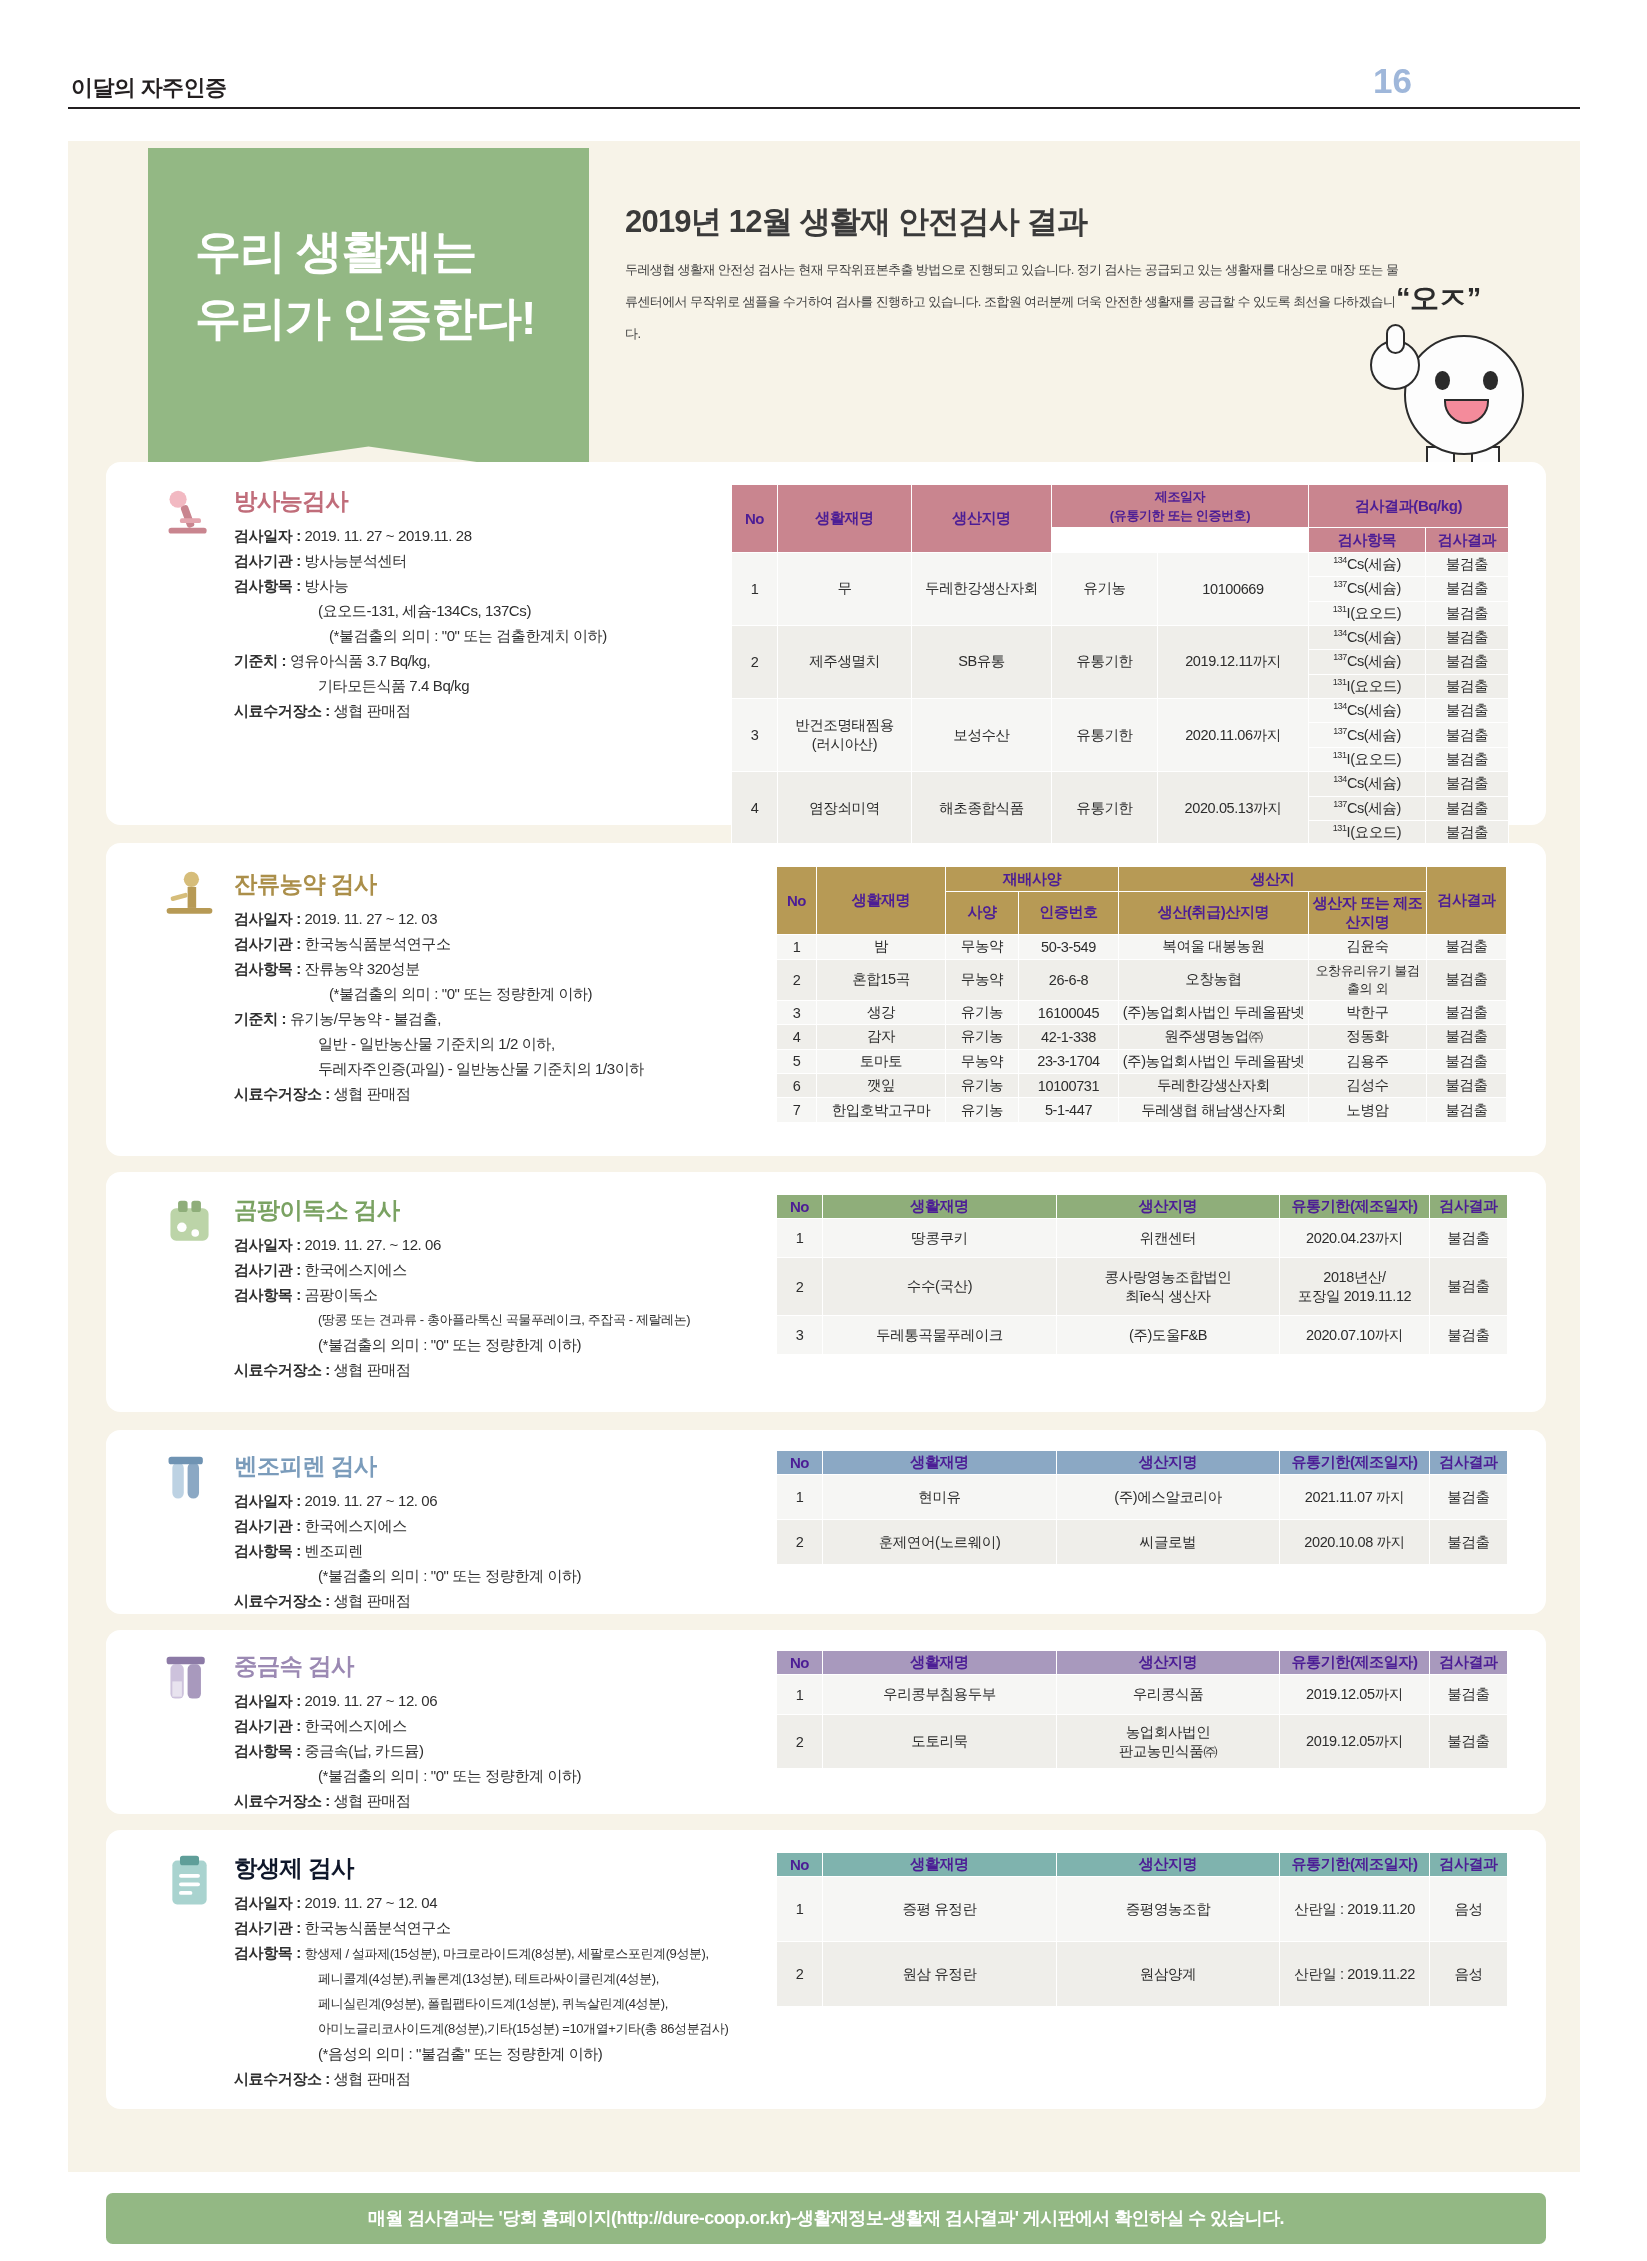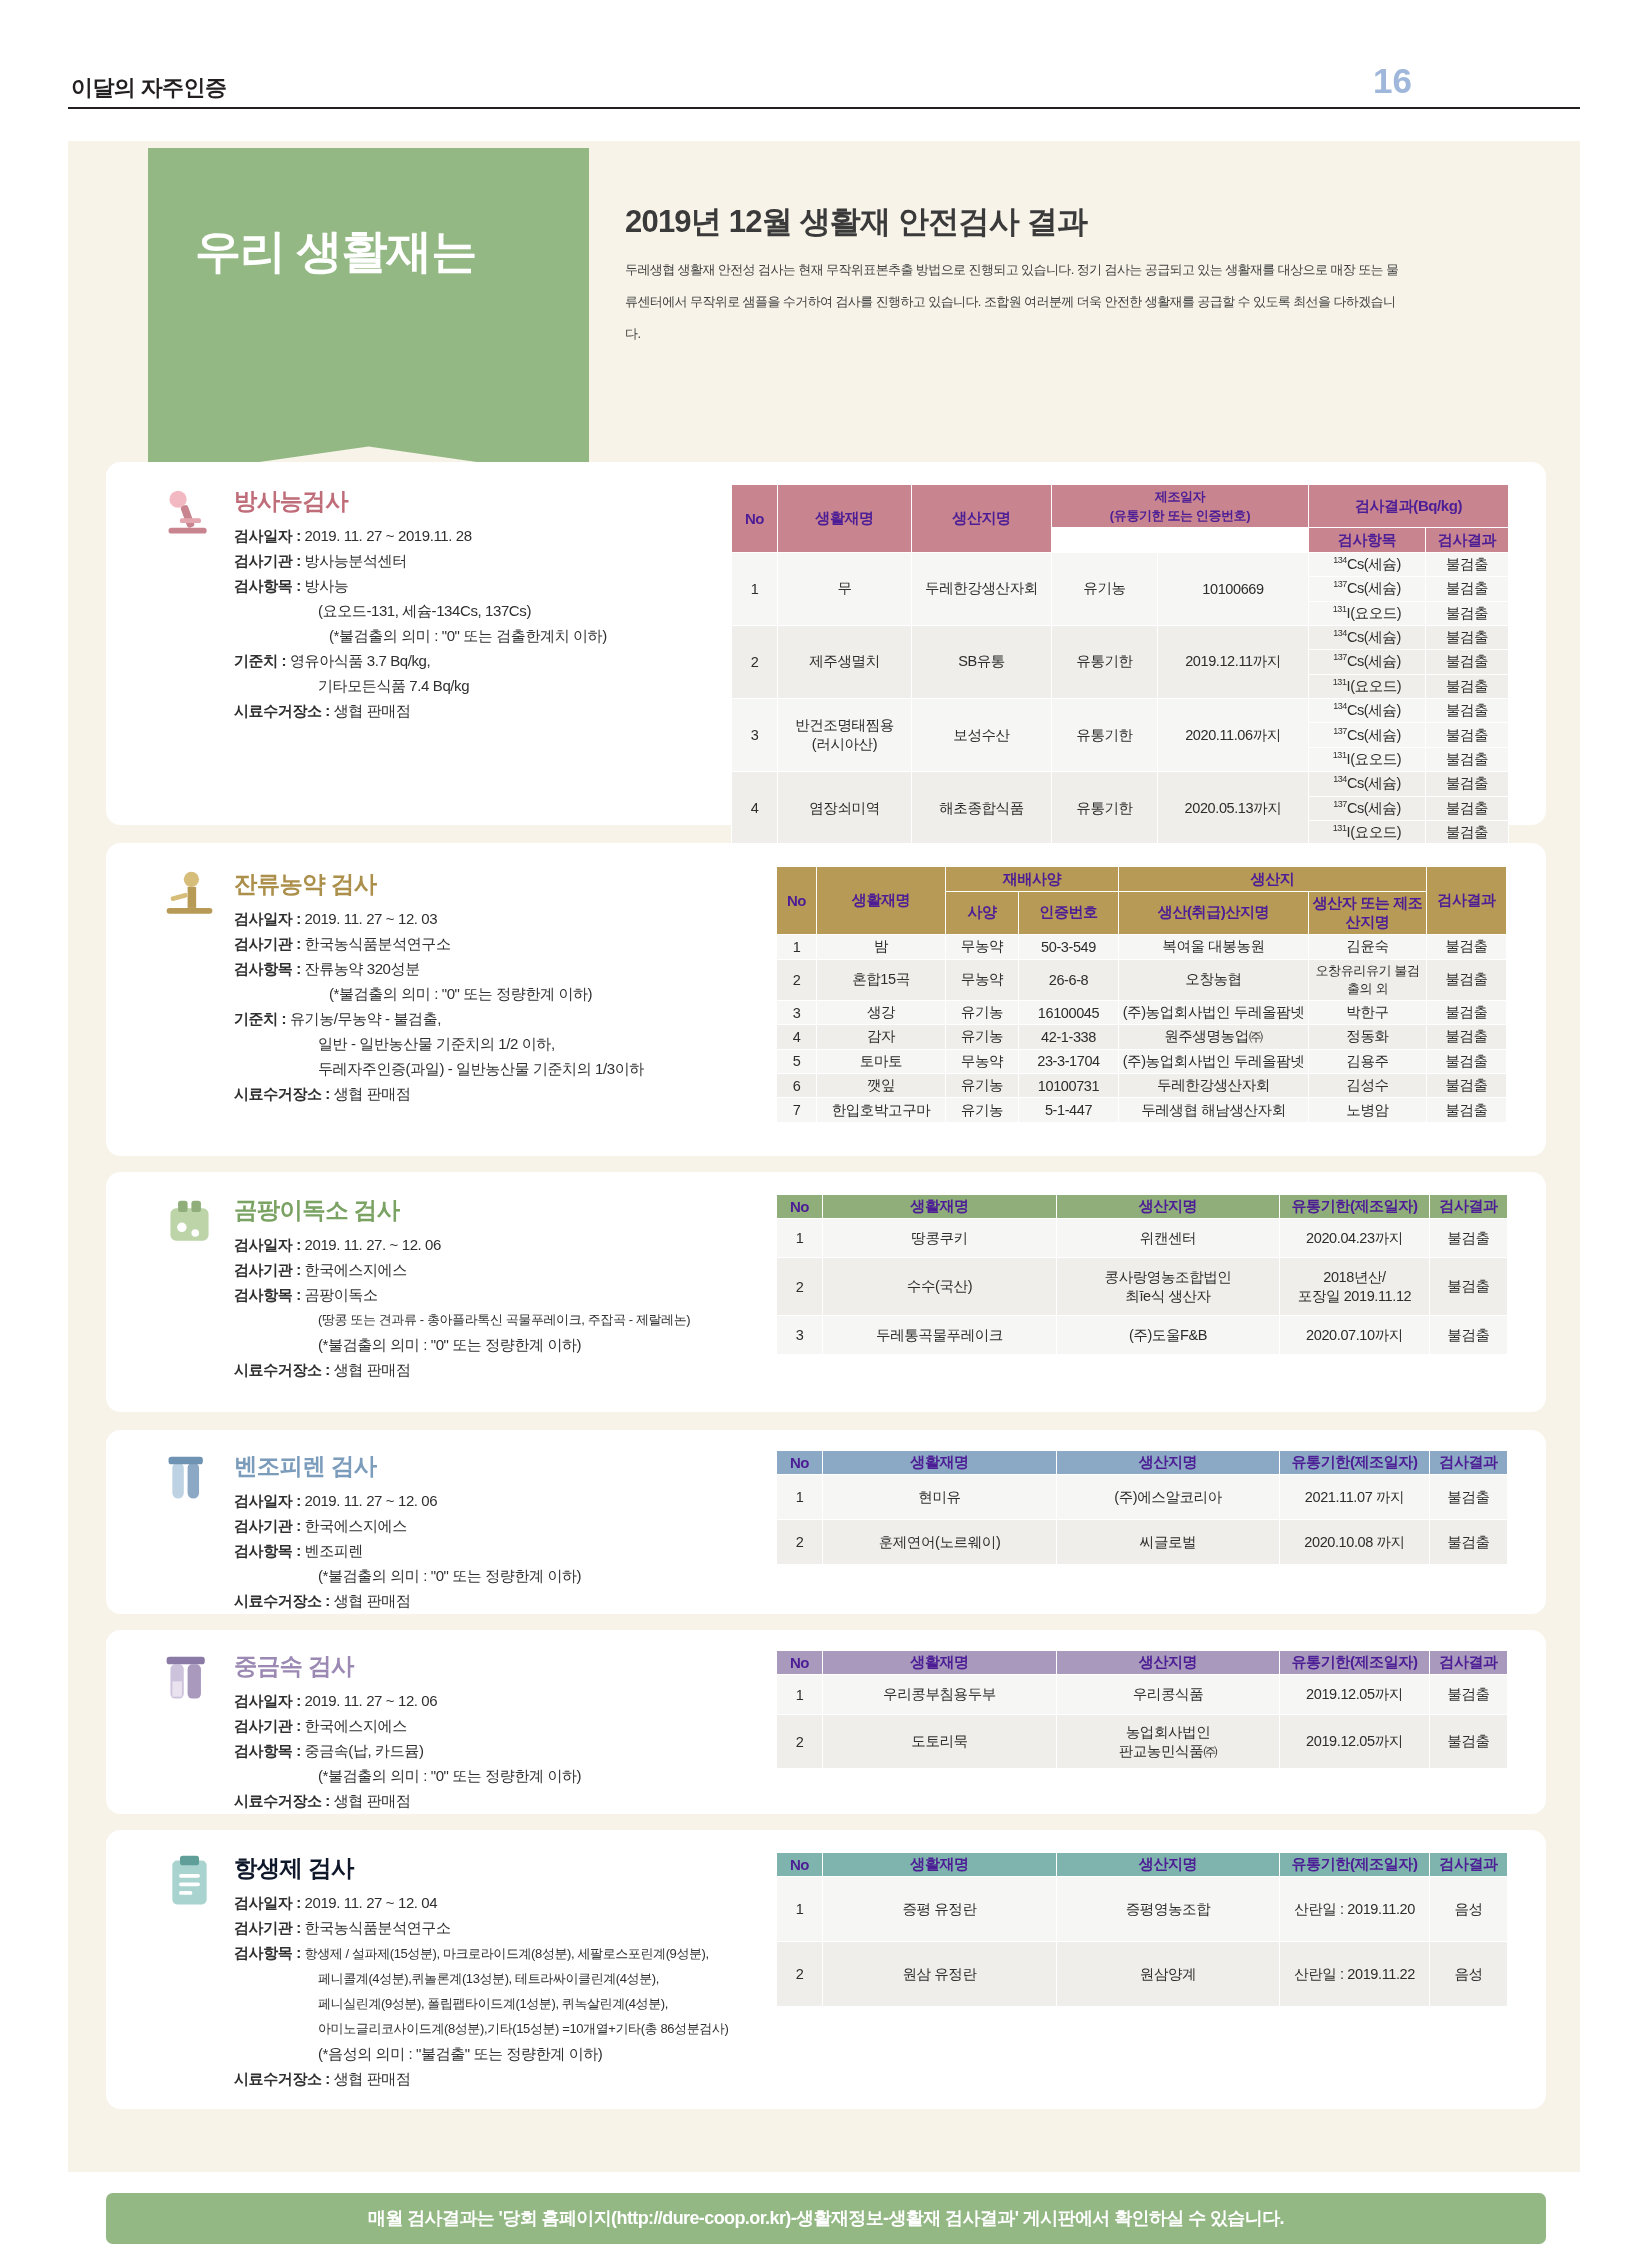--- a/index.html
+++ b/index.html
@@ -155,25 +155,37 @@
   <div class="pg-header">
     <div class="htitle">이달의 자주인증</div>
     <div class="pnum">16</div>
     <div class="rule"></div>
   </div>
 
   <div class="beige"></div>
 
   <div class="ribbon">
     <div class="rl1">우리 생활재는</div>
+    <div class="rl2">우리가 인증한다!</div>
   </div>
 
   <div class="intro-title">2019년 12월 생활재 안전검사 결과</div>
   <div class="intro-body">두레생협 생활재 안전성 검사는 현재 무작위표본추출 방법으로 진행되고 있습니다. 정기 검사는 공급되고 있는 생활재를 대상으로 매장 또는 물류센터에서 무작위로 샘플을 수거하여 검사를 진행하고 있습니다. 조합원 여러분께 더욱 안전한 생활재를 공급할 수 있도록 최선을 다하겠습니다.</div>
 
+  <div class="mascot">
+    <div class="speech">“오ㅈ”</div>
+    <div class="legL"></div>
+    <div class="legR"></div>
+    <div class="body"></div>
+    <div class="eye l"></div>
+    <div class="eye r"></div>
+    <div class="mouth"></div>
+    <div class="arm"></div>
+    <div class="thumb"></div>
+  </div>
 
   <div class="card" style="top:462px; height:363px;">
 
     <svg class="ico" style="left:53px; top:22px;" width="61" height="61" viewBox="0 0 64 64">
       <circle cx="20" cy="16" r="9" fill="#f2b9c2"></circle>
       <rect x="26" y="22" width="8" height="24" rx="3" fill="#c9858f" transform="rotate(-20 30 34)"></rect>
       <rect x="10" y="46" width="40" height="6" rx="3" fill="#c9858f"></rect>
       <rect x="22" y="36" width="22" height="5" rx="2" fill="#e3a5ae"></rect>
     </svg>
 

